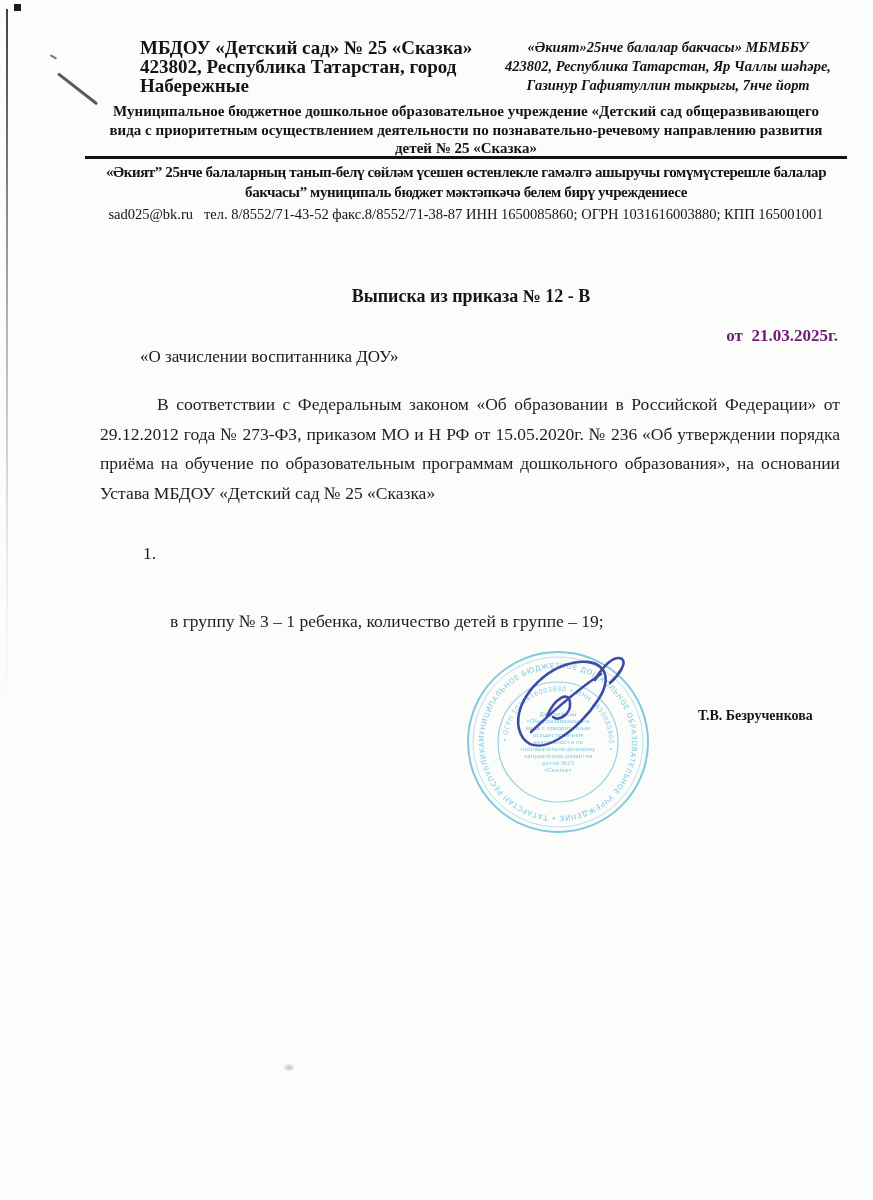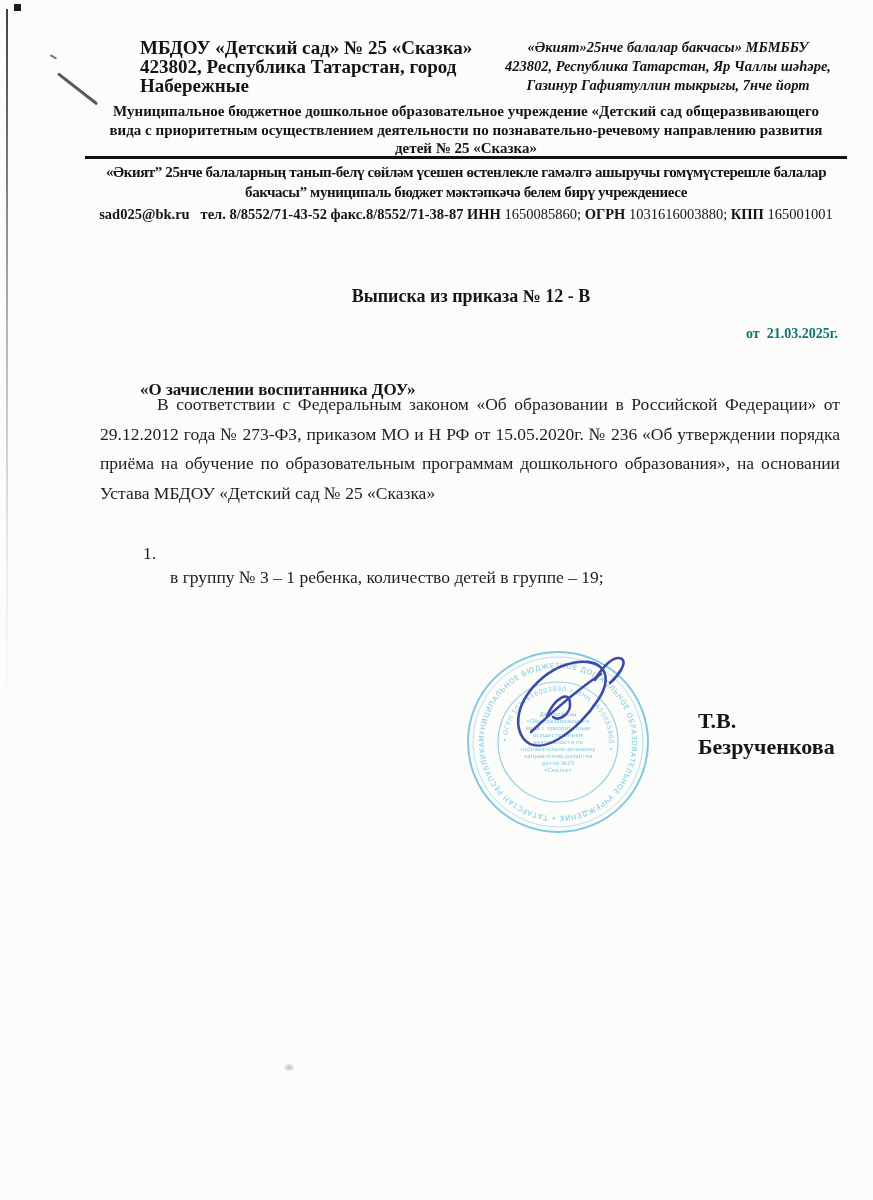--- a/index.html
+++ b/index.html
@@ -24,37 +24,37 @@
     font-weight:bold; font-size:19px; line-height:19px; color:#141414; }
   .lh-right { position:absolute; left:494px; top:38px; width:348px; text-align:center;
     font-weight:bold; font-size:14.5px; line-height:19px; color:#141414;font-style:italic; }
   .org-ru { position:absolute; left:96px; top:102px; width:740px; text-align:center;
     font-weight:bold; font-size:15px; line-height:18.5px; color:#141414; }
   .rule { position:absolute; left:85px; top:156px; width:762px; height:3px; background:#121212; }
   .org-tat { position:absolute; left:96px; top:162px; width:740px; text-align:center;
     font-weight:bold; font-size:15px; line-height:20px; letter-spacing:-0.4px; color:#141414; }
   .contact { position:absolute; left:90px; top:206px; width:752px; text-align:center;
     font-size:14.5px; color:#141414; white-space:pre-wrap; }
-  .contact b { font-weight:bold; }
+  .contact b { font-weight:normal; }
   
   .doc-title { position:absolute; left:85px; top:286px; width:772px; text-align:center;
     font-weight:bold; font-size:18px; color:#161616; }
-  .doc-date { position:absolute; right:35px; top:326px; font-weight:bold; font-size:14px;
-    white-space:pre; color:#0f766e; }
-  .doc-subject { position:absolute; left:140px; top:347px; font-weight:bold; font-size:17px; color:#161616;margin-top:33px; }
+  .doc-date { position:absolute; right:35px; top:326px; font-weight:bold; font-size:17px;
+    white-space:pre; color:#701a75; }
+  .doc-subject { position:absolute; left:140px; top:347px; font-weight:normal; font-size:17px; color:#161616; }
   .doc-body { position:absolute; left:100px; top:390px; width:740px;
     font-size:17.5px; line-height:29.5px; text-align:justify; text-indent:57px; color:#1d1d1d; }
   .doc-list { position:absolute; left:143px; top:542px; width:700px;
     font-size:17.5px; line-height:23.5px; color:#1d1d1d; }
   .doc-list .li-first { display:flex; }
   .doc-list .li-marker { width:27px; flex:0 0 27px; }
-  .doc-list .li-cont { padding-left:27px; }
+  .doc-list .li-cont { padding-left:27px;margin-top:44px; }
   
   .sig-label { position:absolute; left:140px; top:708px; font-weight:bold; font-size:18px; color:#161616; }
-  .sig-name { position:absolute; left:698px; top:708px; font-weight:bold; font-size:22px; color:#161616; }
+  .sig-name { position:absolute; left:698px; top:708px; font-weight:bold; font-size:14px; color:#161616; }
   .stamp-svg { position:absolute; left:462px; top:646px; width:192px; height:192px; opacity:.88; }
   .stamp-svg text { font-family:"DejaVu Sans", sans-serif; }
   .autograph-svg { position:absolute; left:505px; top:652px; width:132px; height:115px; }
 </style>
 </head>
 <body>
 
 <div class="page">
 
   <div class="artifact corner-dot"></div>

